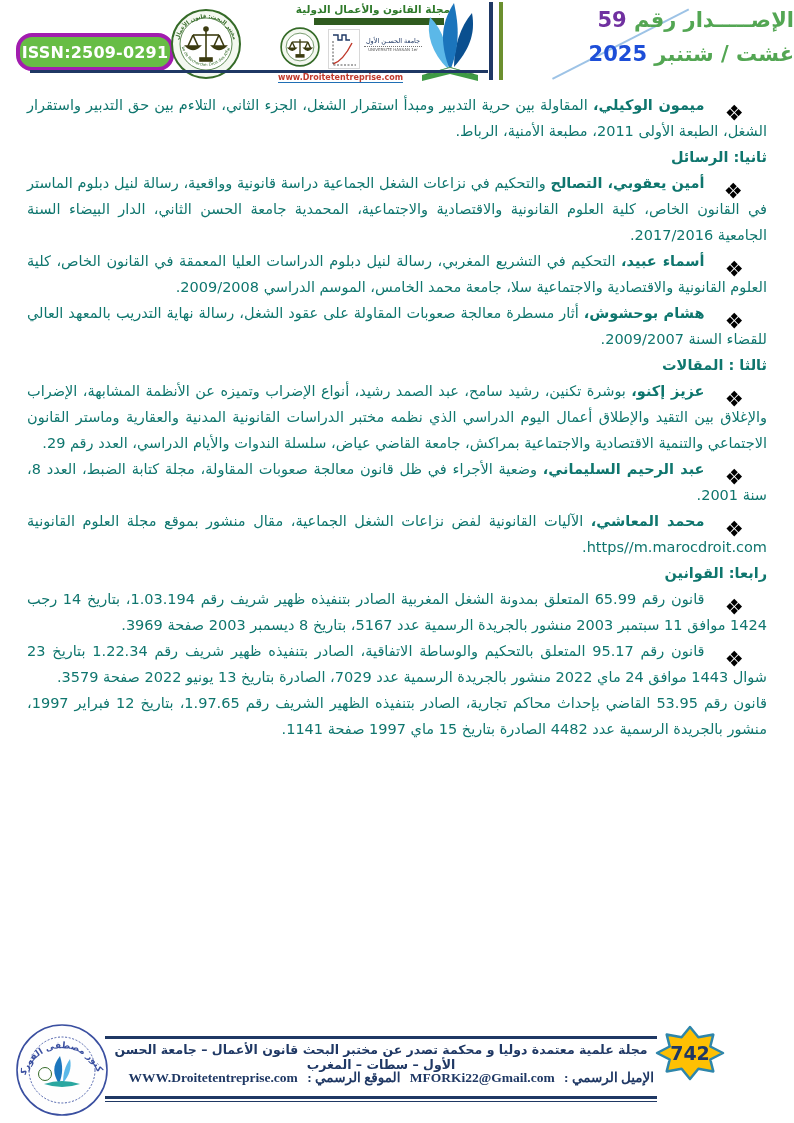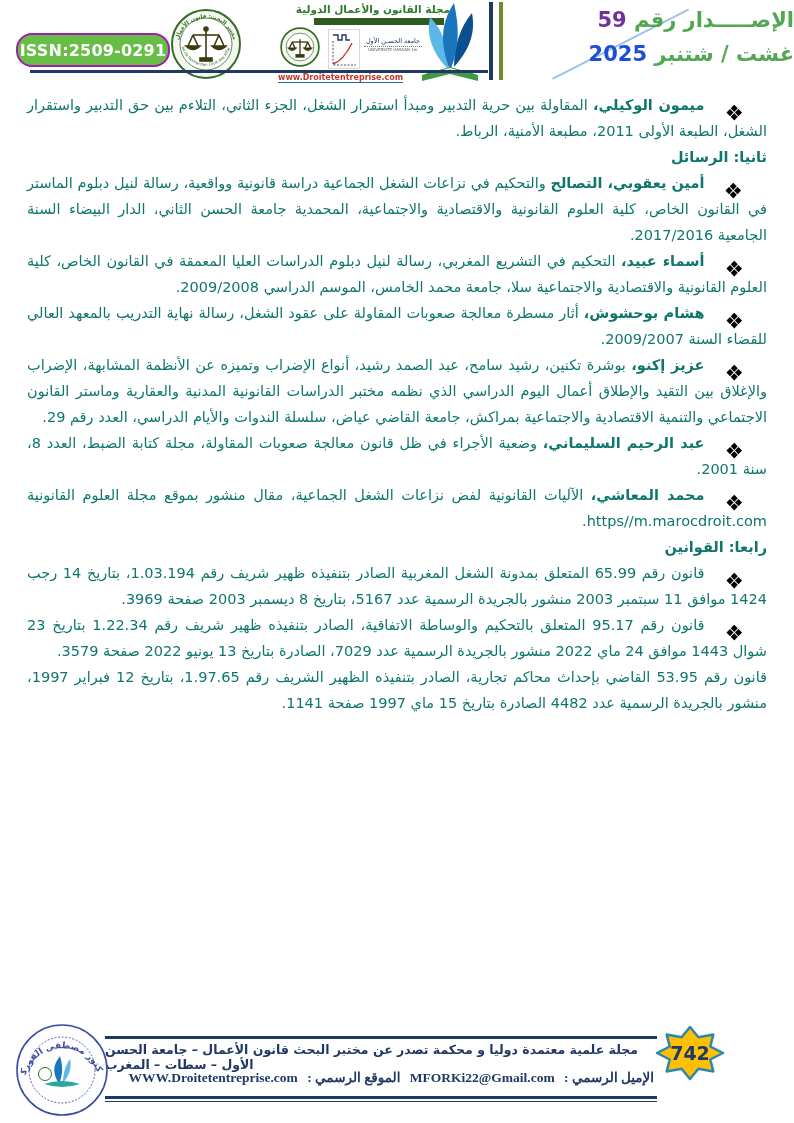--- a/index.html
+++ b/index.html
@@ -2,21 +2,21 @@
 <html><head>
 <meta charset="utf-8">
 <style>
   html,body{margin:0;padding:0;background:#888;}
   .page{position:relative;width:794px;height:1123px;background:#ffffff;margin:0 auto;
         font-family:"DejaVu Sans","Liberation Sans",sans-serif;overflow:hidden;color:#111;}
 
   
   .header{position:absolute;top:0;left:0;width:794px;height:86px;}
   .issn-pill{position:absolute;left:16px;top:33px;width:150px;height:30px;background:#67bd45;
-             border:2px solid #a21caf;border-radius:16px;color:#fff;font-weight:bold;font-size:16px;
+             border:4px solid #a21caf;border-radius:16px;color:#fff;font-weight:bold;font-size:16px;
              display:flex;align-items:center;justify-content:center;letter-spacing:.2px;}
   .hdr-rule{position:absolute;left:30px;top:70px;width:458px;height:3px;background:#1f3864;}
   .vbar1{position:absolute;left:489px;top:2px;width:4px;height:78px;background:#1f3864;}
   .vbar2{position:absolute;left:499px;top:2px;width:4px;height:78px;background:#6b8f2f;}
   .lab-seal{position:absolute;left:170px;top:8px;}
   .cluster{position:absolute;left:278px;top:3px;width:200px;height:82px;}
   .jr-title{position:absolute;right:28px;top:0;font-size:10.5px;font-weight:bold;color:#2f7a2b;
             direction:rtl;white-space:nowrap;}
   .jr-bar{position:absolute;right:34px;top:15px;width:130px;height:7px;background:#2f5b1f;}
   .mini-seal{position:absolute;left:2px;top:24px;}
@@ -42,21 +42,21 @@
             direction:rtl;text-align:justify;font-size:14.5px;line-height:26px;color:#0f766e;}
   .bodytext p{margin:0;}
   .sec{font-weight:bold;}
   .blt{display:inline-grid;grid-template-columns:4.5px 4.5px;grid-gap:1.5px;
        transform:rotate(45deg);margin:0 28px 0 24px;vertical-align:-1px;}
   .blt i{width:4.5px;height:4.5px;background:#000;display:block;}
   .noblt{}
 
   
   .f-rule-top{position:absolute;left:105px;top:1036px;width:552px;height:3px;background:#1f3864;}
-  .f-line1{position:absolute;left:105px;top:1042px;width:552px;text-align:left;direction:rtl;
+  .f-line1{position:absolute;left:105px;top:1042px;width:552px;text-align:center;direction:rtl;
            font-size:12.5px;font-weight:bold;color:#1f3864;}
   .f-line2{position:absolute;left:105px;top:1069px;width:552px;text-align:right;direction:rtl;
            font-size:13.5px;font-weight:bold;color:#1f3864;font-family:Liberation Serif, serif;}
   .f-line2 span{margin:0 3px;}
   .f-rule-bot1{position:absolute;left:105px;top:1096px;width:552px;height:2.5px;background:#1f3864;}
   .f-rule-bot2{position:absolute;left:105px;top:1100.5px;width:552px;height:1px;background:#1f3864;}
   .stamp{position:absolute;left:14px;top:1022px;}
   .star-badge{position:absolute;left:655px;top:1024px;}
 </style>
 </head>
@@ -193,20 +193,21 @@
 
     <p class="entry">
       <span class="blt">
           <i></i>
           <i></i>
           <i></i>
           <i></i>
         </span><b>هشام بوحشوش،</b><span> أثار مسطرة معالجة صعوبات المقاولة على عقود الشغل، رسالة نهاية التدريب بالمعهد العالي للقضاء السنة 2009/2007.</span>
     </p>
 
+    <p class="sec">ثالثا : المقالات</p>
 
 
     <p class="entry">
       <span class="blt">
           <i></i>
           <i></i>
           <i></i>
           <i></i>
         </span><b>عزيز إكنو،</b><span> بوشرة تكنين، رشيد سامح، عبد الصمد رشيد، أنواع الإضراب وتميزه عن الأنظمة المشابهة، الإضراب والإغلاق بين التقيد والإطلاق أعمال اليوم الدراسي الذي نظمه مختبر الدراسات القانونية المدنية والعقارية وماستر القانون الاجتماعي والتنمية الاقتصادية والاجتماعية بمراكش، جامعة القاضي عياض، سلسلة الندوات والأيام الدراسي، العدد رقم 29.</span>
     </p>

